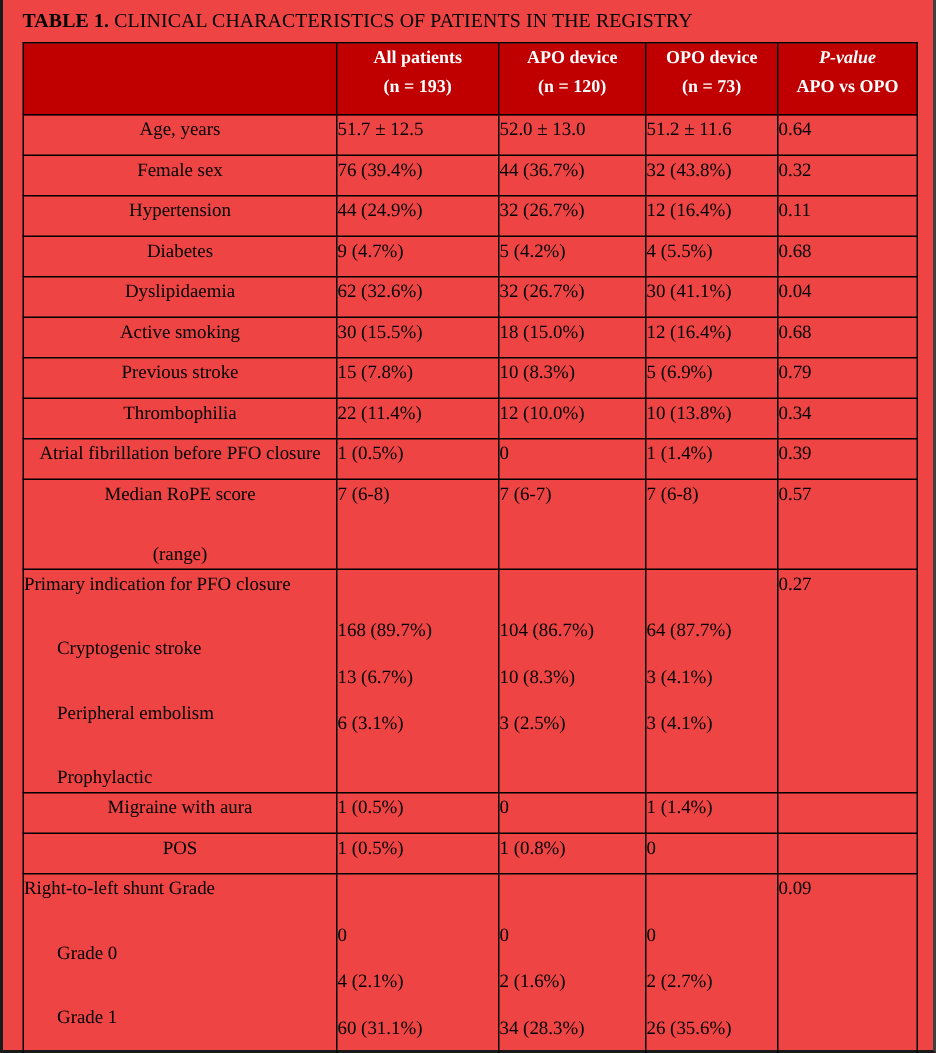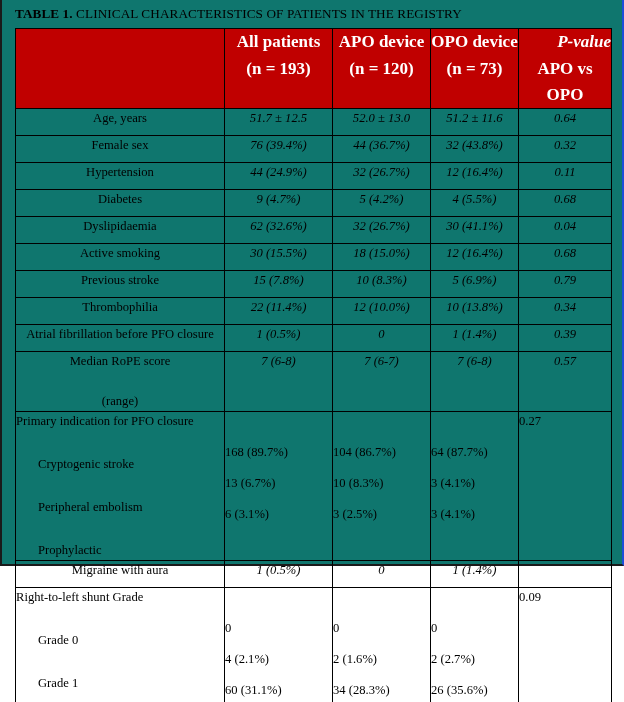--- a/index.html
+++ b/index.html
@@ -12,25 +12,25 @@
   body {
     width: 624px;
     height: 702px;
     font-family: "Liberation Serif", "DejaVu Serif", serif;
     color: #000000;
     overflow: hidden;
   }
   #page {
     position: relative;
     width: 624px;
-    height: 566px;
+    height: 702px;
     border-left: 2px solid #1a1a1a;
-    border-right: 2px solid #1d4ed8;
+    border-right: 2px solid #404040;
     border-bottom: 2px solid #1a1a1a;
-    background: #0f766e;
+    background: #ef4444;
   }
   #caption {
     padding: 6px 0 7px 13px;
     font-size: 13.2px;
     letter-spacing: 0.1px;
     white-space: nowrap;
     line-height: 1.15;
   }
   #caption .strong { font-weight: bold; }
 
@@ -57,45 +57,44 @@
   }
 
   
   thead th {
     background: #C00000;
     color: #ffffff;
     font-weight: bold;
     text-align: center;
     height: 48px;
     padding: 6px 3px 5px 3px;
-    font-size: 17px;
+    font-size: 12px;
     line-height: 1.55;
     border-color: #000000;
   }
   thead th.blank { background: #C00000; }
   thead th .l1 { display: block; }
   thead th .l2 { display: block; }
-  thead th .ital { font-style: italic; text-align: right; }
+  thead th .ital { font-style: italic; }
 
   
   tbody td {
     height: 27px;
     font-size: 12.6px;
     line-height: 1.45;
   }
   td.lab {
     text-align: center;
     padding: 5px 4px 4px 7px;
     white-space: nowrap;
   }
   td.num {
-    text-align: center;
+    text-align: left;
     padding: 5px 4px 4px 4px;
     white-space: nowrap;
-    font-style: italic;
   }
   td.lab.two-line, td.num.two-line { height: 54px; }
   td.lab .sub { display: block; margin-top: 22px; }
 
   
   td.group {
     padding: 5px 4px 6px 7px;
     white-space: nowrap;
   }
   td.group .ghead { display: block; }
@@ -254,20 +253,27 @@
           </td>
         </tr>
 
         <tr>
           <td class="lab">Migraine with aura</td>
           <td class="num">1 (0.5%)</td>
           <td class="num">0</td>
           <td class="num">1 (1.4%)</td>
           <td class="num"></td>
         </tr>
+        <tr>
+          <td class="lab">POS</td>
+          <td class="num">1 (0.5%)</td>
+          <td class="num">1 (0.8%)</td>
+          <td class="num">0</td>
+          <td class="num"></td>
+        </tr>
 
         <tr>
           <td class="group">
             <span class="ghead">Right-to-left shunt Grade</span>
             <span class="gitem">Grade 0</span>
             <span class="gitem">Grade 1</span>
             <span class="gitem">Grade 2</span>
             <span class="gitem">Grade 3</span>
           </td>
           <td class="group-num">

